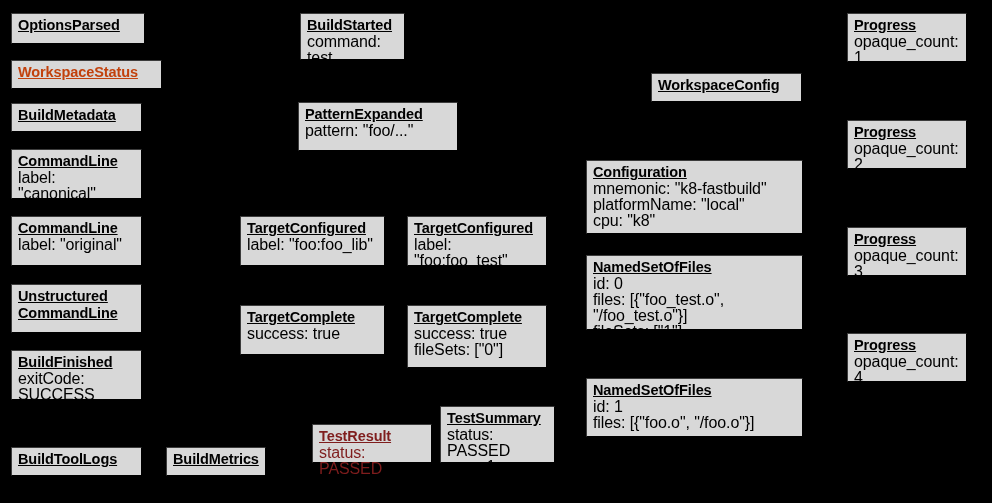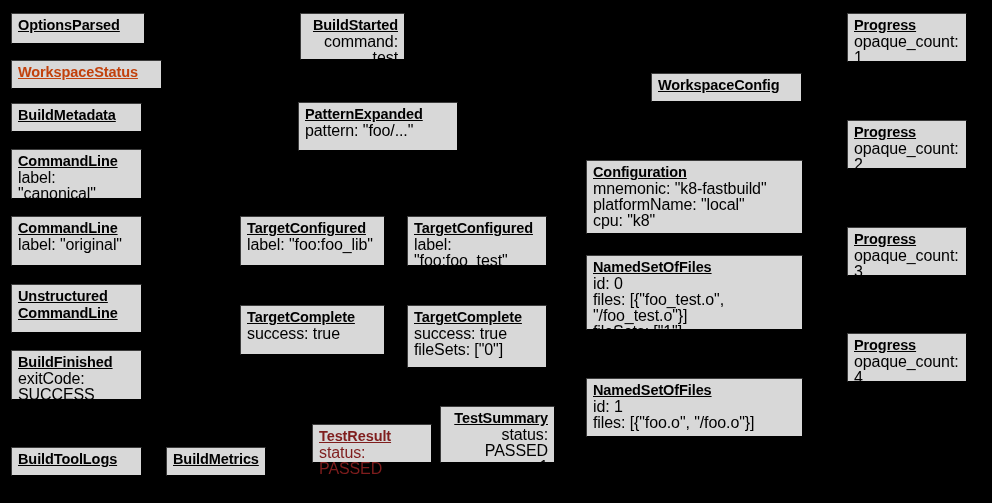--- a/index.html
+++ b/index.html
@@ -41,21 +41,21 @@
   }
   .node-fields:empty { display: none; }
 </style>
 </head>
 <body>
 
 <div id="canvas" style="background: rgb(0, 0, 0); border-radius: 24px;">
     <div class="node" style="left: 11px; top: 13px; width: 134px; height: 31px; background: rgb(216, 216, 216); color: rgb(0, 0, 0);">
       <div class="node-title">OptionsParsed</div>
     </div>
-    <div class="node" style="left: 300px; top: 13px; width: 105px; height: 47px; background: rgb(216, 216, 216); color: rgb(0, 0, 0); text-align: right;">
+    <div class="node" style="left: 300px; top: 13px; width: 105px; height: 47px; background: rgb(216, 216, 216); color: rgb(0, 0, 0);">
       <div class="node-title">BuildStarted</div>
       <div class="node-fields">command: test</div>
     </div>
     <div class="node" style="left: 847px; top: 13px; width: 120px; height: 49px; background: rgb(216, 216, 216); color: rgb(0, 0, 0);">
       <div class="node-title">Progress</div>
       <div class="node-fields">opaque_count: 1</div>
     </div>
     <div class="node" style="left: 11px; top: 60px; width: 151px; height: 29px; background: rgb(216, 216, 216); color: #c2410c;">
       <div class="node-title">WorkspaceStatus</div>
     </div>
@@ -124,21 +124,21 @@
     </div>
     <div class="node" style="left: 11px; top: 350px; width: 131px; height: 50px; background: rgb(216, 216, 216); color: rgb(0, 0, 0);">
       <div class="node-title">BuildFinished</div>
       <div class="node-fields">exitCode: SUCCESS</div>
     </div>
     <div class="node" style="left: 586px; top: 378px; width: 217px; height: 59px; background: rgb(216, 216, 216); color: rgb(0, 0, 0);">
       <div class="node-title">NamedSetOfFiles</div>
       <div class="node-fields">id: 1
 files: [{"foo.o", "/foo.o"}]</div>
     </div>
-    <div class="node" style="left: 440px; top: 406px; width: 115px; height: 57px; background: rgb(216, 216, 216); color: rgb(0, 0, 0); text-align: right;">
+    <div class="node" style="left: 440px; top: 406px; width: 115px; height: 57px; background: rgb(216, 216, 216); color: rgb(0, 0, 0);">
       <div class="node-title">TestSummary</div>
       <div class="node-fields">status: PASSED
 runs: 1</div>
     </div>
     <div class="node" style="left: 312px; top: 424px; width: 120px; height: 39px; background: rgb(216, 216, 216); color: #7f1d1d;">
       <div class="node-title">TestResult</div>
       <div class="node-fields">status: PASSED</div>
     </div>
     <div class="node" style="left: 11px; top: 447px; width: 131px; height: 29px; background: rgb(216, 216, 216); color: rgb(0, 0, 0);">
       <div class="node-title">BuildToolLogs</div>

